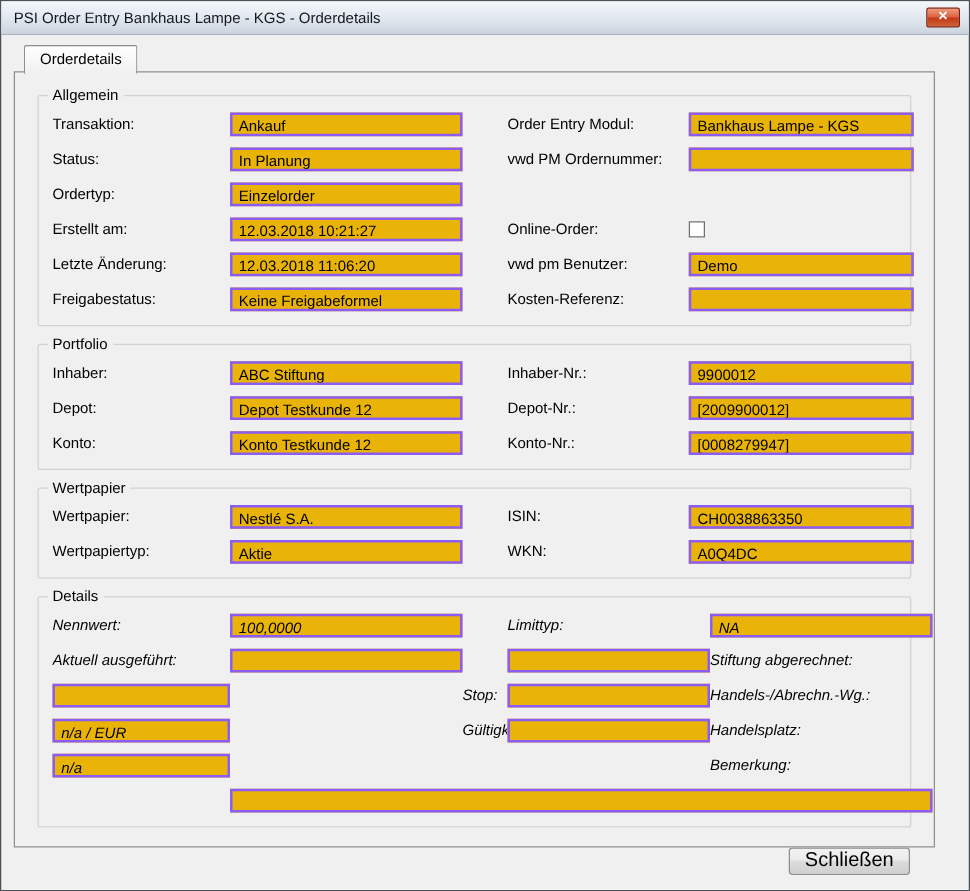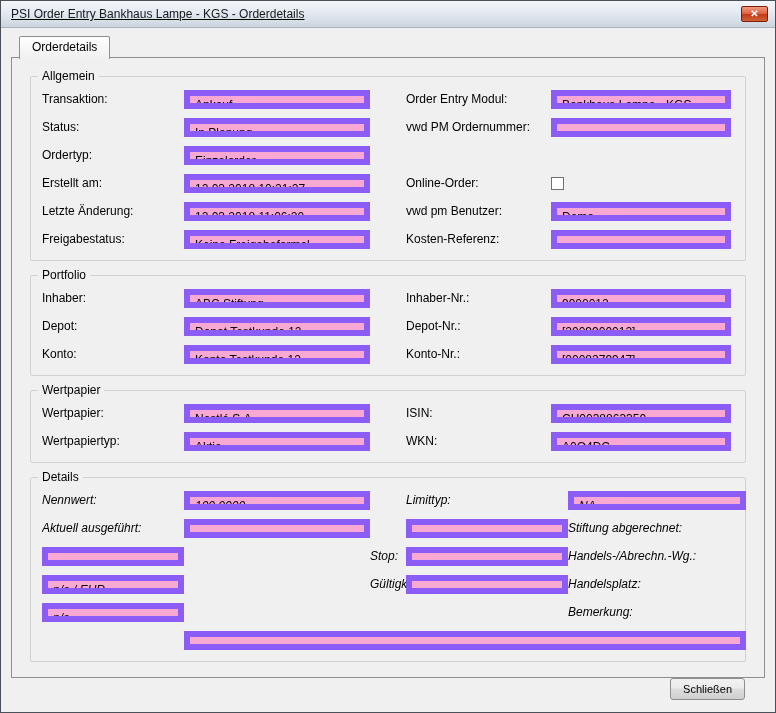--- a/index.html
+++ b/index.html
@@ -22,21 +22,20 @@
   }
   .titlebar {
     flex: 0 0 27px;
     height: 27px;
     background: linear-gradient(to bottom, #f4f7fa 0%, #e3eaf1 45%, #ccd5de 100%);
     border-bottom: 1px solid #a9b4bf;
     display: flex;
     align-items: center;
     padding: 4px 10px;
     position: relative;
-    text-decoration: underline;
   }
   .title-text { color: #15191c; }
   .close-btn {
     position: absolute;
     top: 5px;
     right: 7px;
     width: 27px;
     height: 16px;
     background: linear-gradient(to bottom, #ef9b7d 0%, #dd6243 47%, #c23a16 53%, #d06134 100%);
     border: 1px solid #7f1d0d;
@@ -45,21 +44,21 @@
     text-align: center;
     line-height: 14px;
     font-size: 10px;
     font-weight: bold;
     cursor: default;
   }
   .client {
     flex: 1;
     display: flex;
     flex-direction: column;
-    padding: 7px 10px 0 10px;
+    padding: 7px 27px 0 10px;
   }
   .tabstrip {
     position: relative;
     z-index: 2;
     height: 22px;
     padding-left: 8px;
   }
   .tab {
     display: inline-block;
     height: 23px;
@@ -98,22 +97,22 @@
   }
   .grid.g-details {
     grid-template-columns: 142px 186px 36px 162px 178px;
     font-style: italic;
   }
   .lbl { white-space: nowrap; overflow: hidden; }
   .field {
     height: 19px;
     line-height: 17px;
     padding: 1px 5px 0 5px;
-    background: #f9a8d4;
-    border: 6px solid #8b5cf6;
+    background: #eab308;
+    border: 2px solid #8b5cf6;
     white-space: nowrap;
     overflow: hidden;
   }
   .span-rest { grid-column: 2 / 6; }
   .checkbox {
     width: 13px;
     height: 13px;
     border: 1px solid #707070;
     background: #fff;
     display: inline-block;
@@ -127,21 +126,21 @@
     padding: 0 20px 14px 20px;
   }
   .button {
     min-width: 73px;
     height: 22px;
     padding: 0 12px;
     border: 1px solid #8e8e8e;
     border-radius: 3px;
     background: linear-gradient(to bottom, #f2f2f2 0%, #ebebeb 45%, #dddddd 50%, #cfcfcf 100%);
     font-family: "Liberation Sans", sans-serif;
-    font-size: 11px;
+    font-size: 16px;
     color: #000;
   }
 </style>
 </head>
 <body>
 
 <div class="window">
 
   <div class="titlebar">
     <span class="title-text">PSI Order Entry Bankhaus Lampe - KGS - Orderdetails</span>

